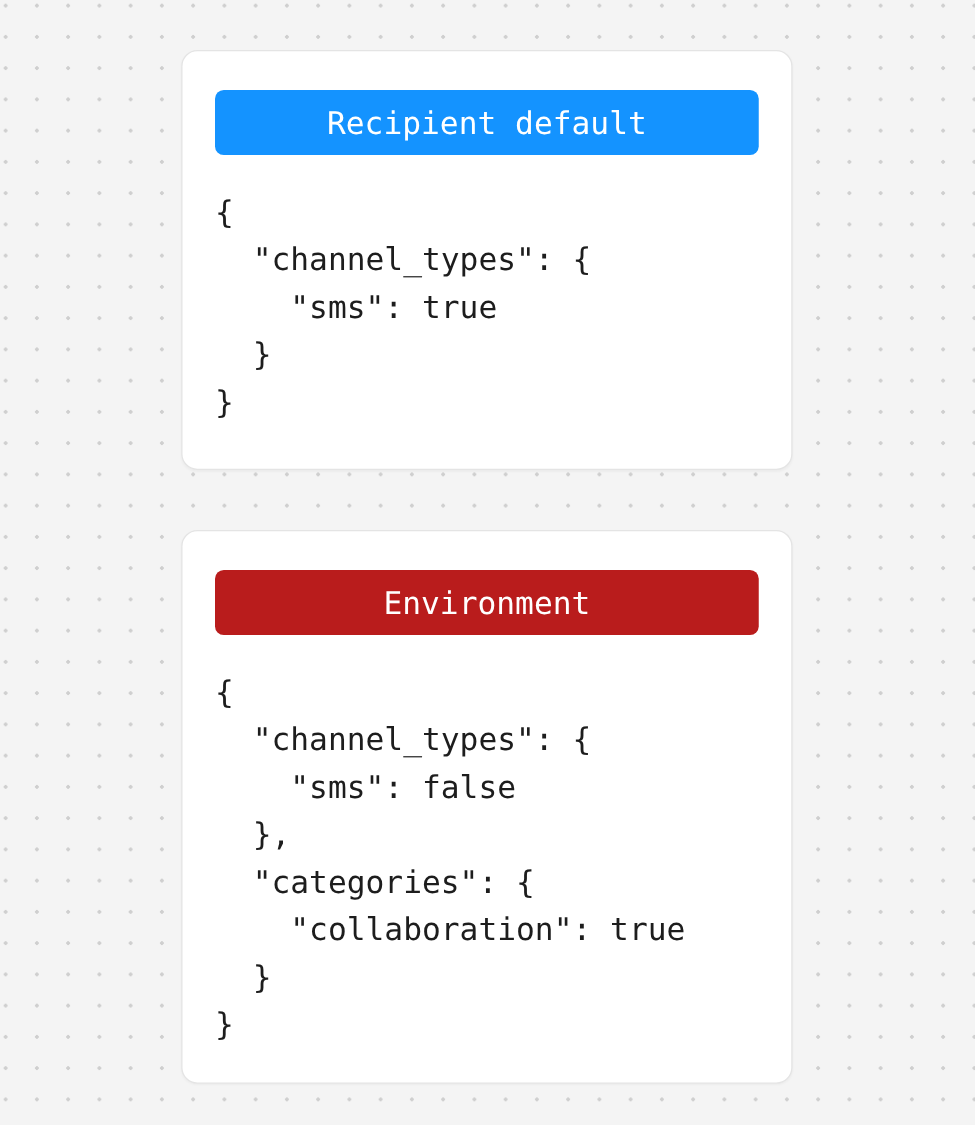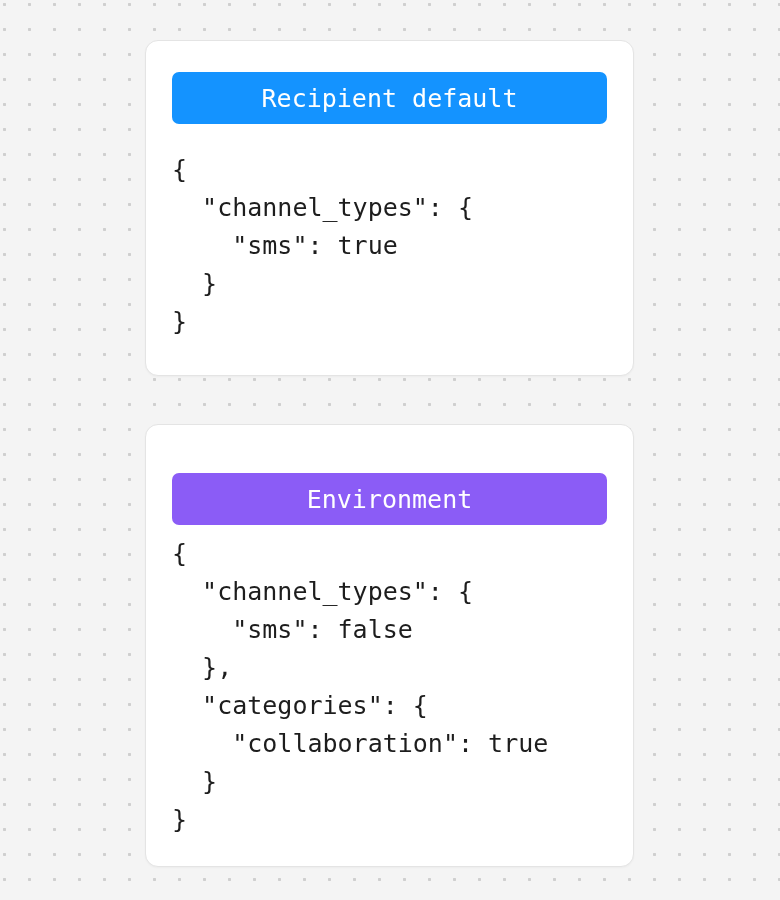--- a/index.html
+++ b/index.html
@@ -82,21 +82,21 @@
   <div class="card card-recipient-default">
     <div class="card-header" style="background-color: rgb(20, 147, 255);">Recipient default</div>
     <pre class="card-code">{
   "channel_types": {
     "sms": true
   }
 }</pre>
   </div>
 
   <div class="card card-environment">
-    <div class="card-header" style="background-color: #8b5cf6; margin-top: 17px;">Environment</div>
+    <div class="card-header" style="background-color: #b91c1c;">Environment</div>
     <pre class="card-code">{
   "channel_types": {
     "sms": false
   },
   "categories": {
     "collaboration": true
   }
 }</pre>
   </div>
 

